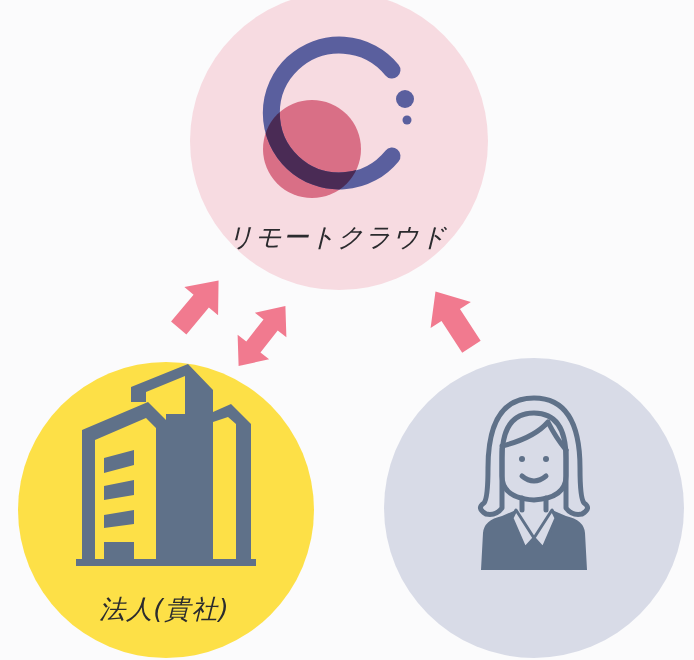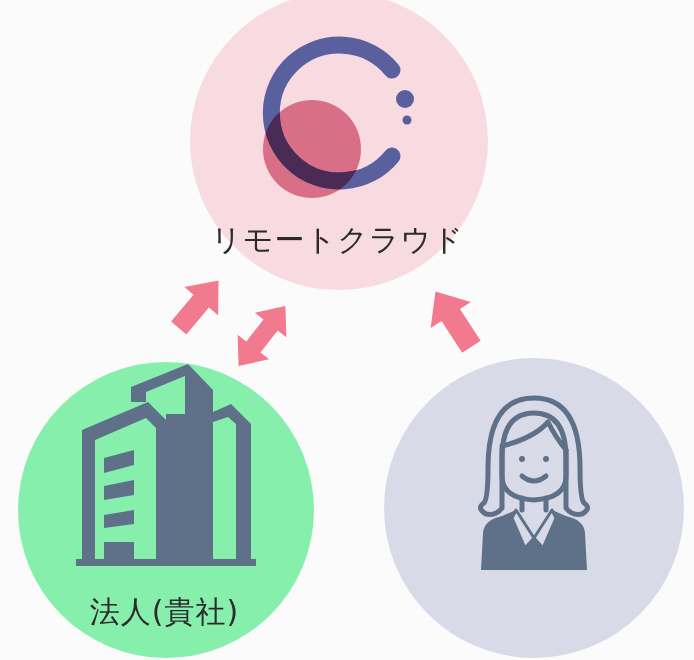--- a/index.html
+++ b/index.html
@@ -1,22 +1,22 @@
 <!DOCTYPE html>
 <html><head>
 <meta charset="utf-8">
 <style>
   html, body { margin:0; padding:0; }
   body { width:694px; height:660px; background:#fbfbfc; position:relative; overflow:hidden;
          font-family:"DejaVu Sans","Liberation Sans",sans-serif; }
   .node { position:absolute; border-radius:50%; }
   .node-label { position:absolute; left:0; right:3px; text-align:center; color:#2b2b2e;
-                font-size:30px; letter-spacing:1px; }
+                font-size:26px; letter-spacing:1px;font-style:italic; }
   #top-node { left:190px; top:-8px; width:298px; height:298px; background:#f7dbe1; }
-  #left-node { left:18px; top:362px; width:296px; height:296px; background:#86efac; }
+  #left-node { left:18px; top:362px; width:296px; height:296px; background:#fde047; }
   #right-node { left:384px; top:358px; width:300px; height:300px; background:#d8dbe7; }
   svg { position:absolute; }
 </style>
 </head>
 <body>
 
 <svg width="694" height="660" style="left:0;top:0">
 
   <g transform="translate(198,305) rotate(40)">
     <polygon points="-10,30 10,30 10,-5 22,-5 0,-32 -22,-5 -10,-5" fill="#f17a8f"></polygon>

